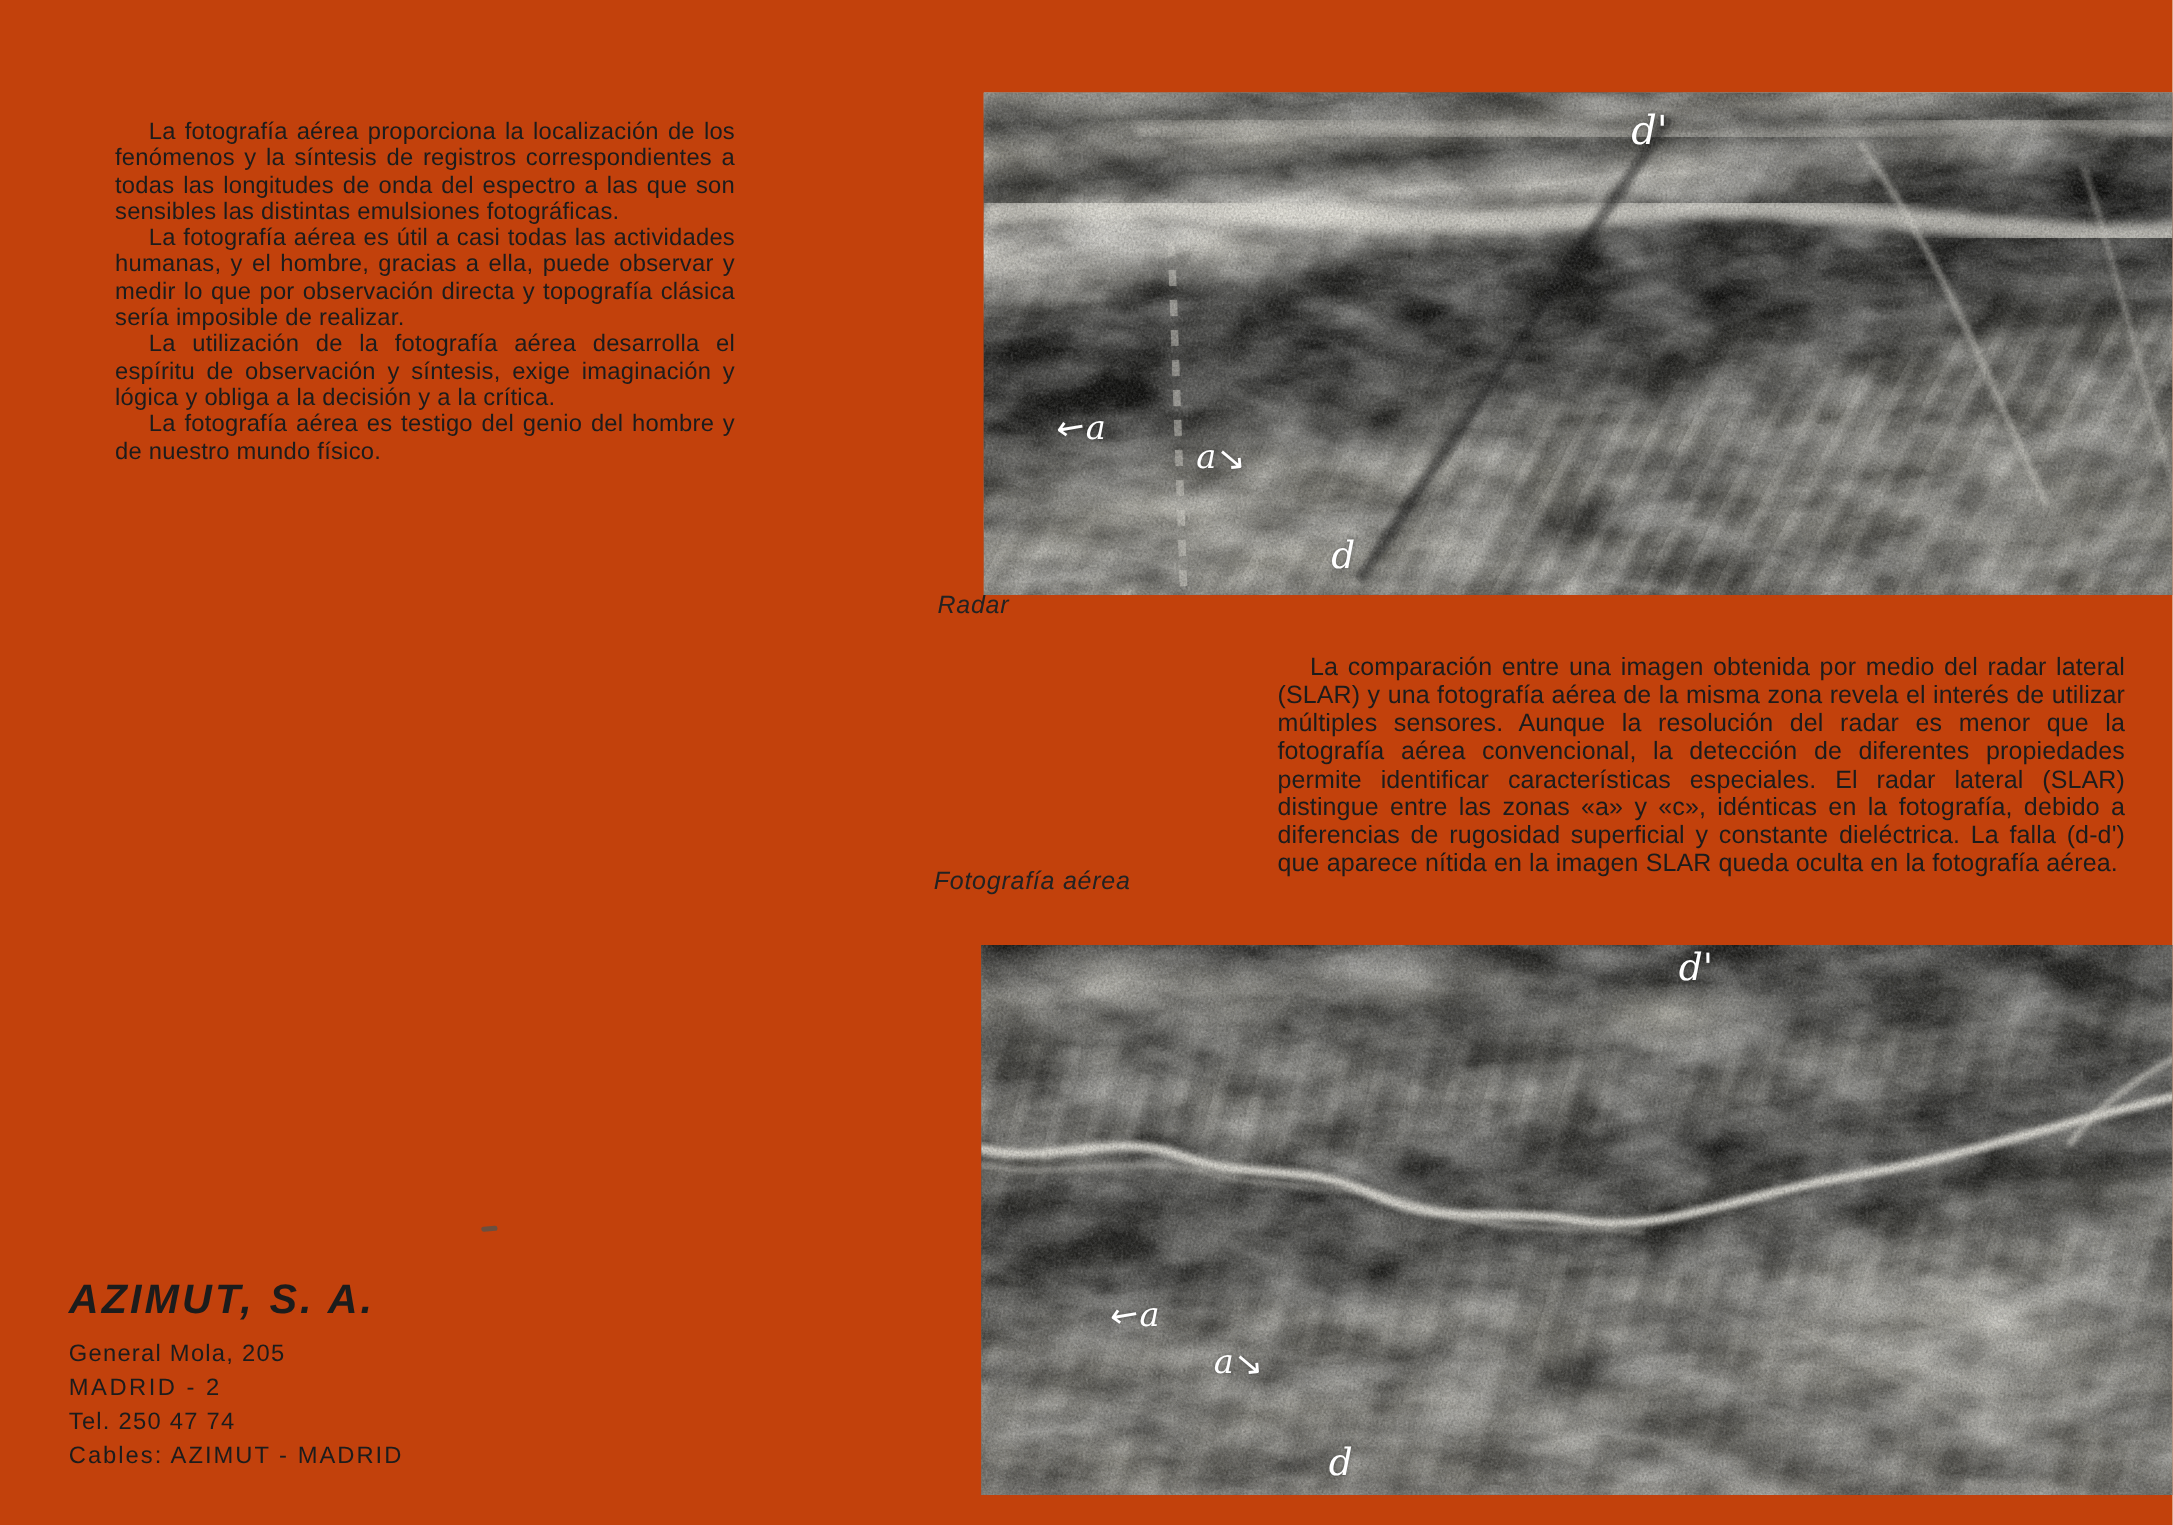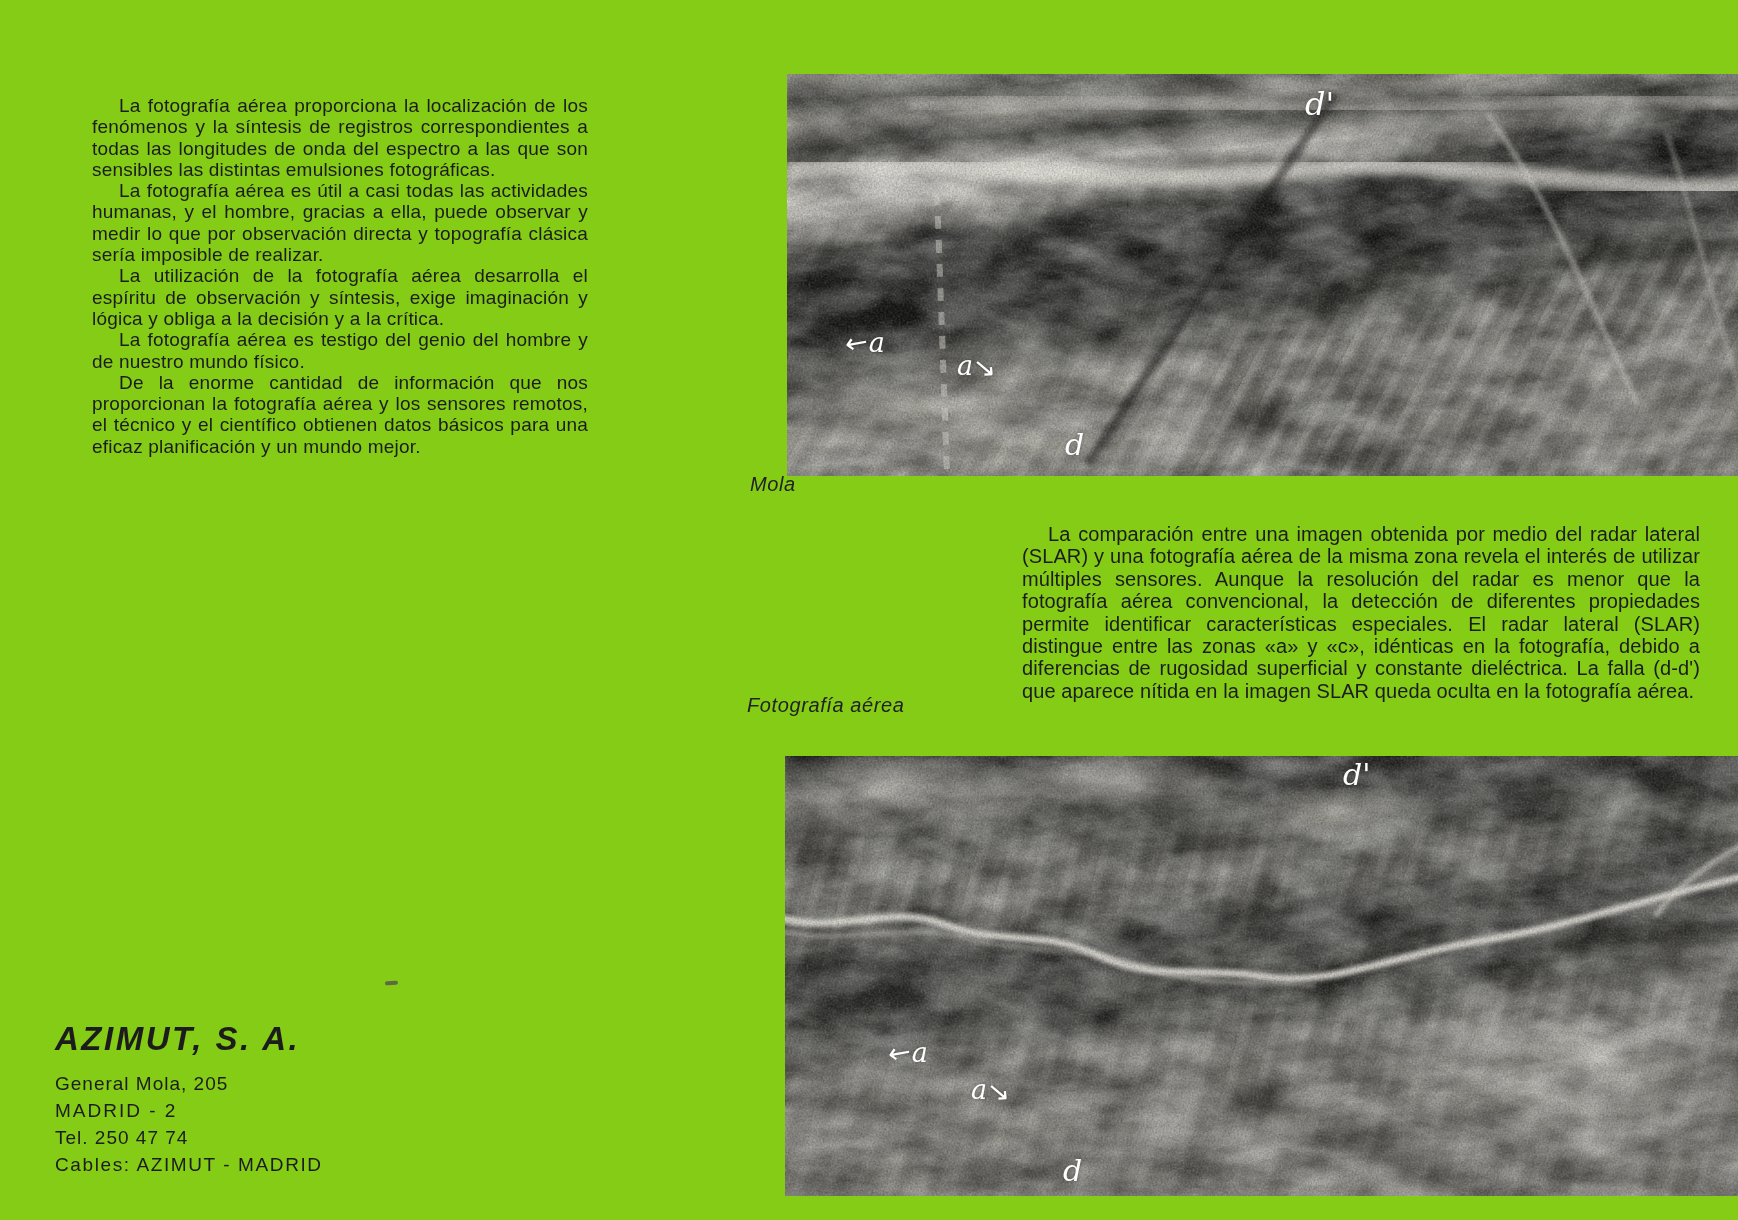--- a/index.html
+++ b/index.html
@@ -1,18 +1,18 @@
 <!DOCTYPE html>
 <html lang="es"><head>
 <meta charset="utf-8">
 <style>
   html,body{margin:0;padding:0;background:#ece8da;}
   .page{
     position:relative;width:1738px;height:1220px;overflow:hidden;
-    background:#84cc16;color:#1c1c1c;
+    background:#c2410c;color:#1c1c1c;
     font-family:"Liberation Sans", sans-serif;
   }
   
   .left-col{position:absolute;left:92px;top:95px;width:496px;}
   .left-col p{
     margin:0;font-size:19px;line-height:21.3px;text-align:justify;
     text-indent:27px;letter-spacing:0.2px;
   }
   .right-col{position:absolute;left:1022px;top:483px;width:678px;margin-top:40px;}
   .right-col p{
@@ -76,21 +76,20 @@
 </head>
 <body>
 
 <div class="page">
 
   <main class="left-col">
     <p>La fotografía aérea proporciona la localización de los fenómenos y la síntesis de registros correspondientes a todas las longitudes de onda del espectro a las que son sensibles las distintas emulsiones fotográficas.</p>
     <p>La fotografía aérea es útil a casi todas las actividades humanas, y el hombre, gracias a ella, puede observar y medir lo que por observación directa y topografía clásica sería imposible de realizar.</p>
     <p>La utilización de la fotografía aérea desarrolla el espíritu de observación y síntesis, exige imaginación y lógica y obliga a la decisión y a la crítica.</p>
     <p>La fotografía aérea es testigo del genio del hombre y de nuestro mundo físico.</p>
-    <p>De la enorme cantidad de información que nos proporcionan la fotografía aérea y los sensores remotos, el técnico y el científico obtienen datos básicos para una eficaz planificación y un mundo mejor.</p>
   </main>
 
   <div class="smudge"></div>
 
   <address class="company">
     <div class="company-name">AZIMUT, S. A.</div>
     <div class="company-line">General Mola, 205</div>
     <div class="company-line bold">MADRID - 2</div>
     <div class="company-line">Tel. 250 47 74</div>
     <div class="company-line cables">Cables: AZIMUT - MADRID</div>
@@ -132,21 +131,21 @@
       <line x1="150" y1="118" x2="160" y2="400" stroke="#d8d6ce" stroke-width="6" stroke-dasharray="13 11" opacity="0.5"></line>
       <rect width="991" height="402" filter="url(#fGrainD)" opacity="0.26"></rect>
       <rect width="991" height="402" filter="url(#fGrainL)" opacity="0.18"></rect>
     </svg>
     <span class="ann ann-dprime">d'</span>
     <span class="ann ann-aleft"><span class="arr-l">←</span><span>a</span></span>
     <span class="ann ann-aright"><span>a</span><span class="arr-dr">→</span></span>
     <span class="ann ann-d">d</span>
   </figure>
 
-  <div class="caption radar-cap">Mola</div>
+  <div class="caption radar-cap">Radar</div>
 
   <section class="right-col">
     <p>La comparación entre una imagen obtenida por medio del radar lateral (SLAR) y una fotografía aérea de la misma zona revela el interés de utilizar múltiples sensores. Aunque la resolución del radar es menor que la fotografía aérea convencional, la detección de diferentes propiedades permite identificar características especiales. El radar lateral (SLAR) distingue entre las zonas «a» y «c», idénticas en la fotografía, debido a diferencias de rugosidad superficial y constante dieléctrica. La falla (d-d') que aparece nítida en la imagen SLAR queda oculta en la fotografía aérea.</p>
   </section>
 
   <div class="caption aerial-cap">Fotografía aérea</div>
 
   <figure class="photo aerial">
     <svg viewBox="0 0 993 440" preserveAspectRatio="none">
       <rect width="993" height="440" filter="url(#fMottleD)" opacity="0.5"></rect>

